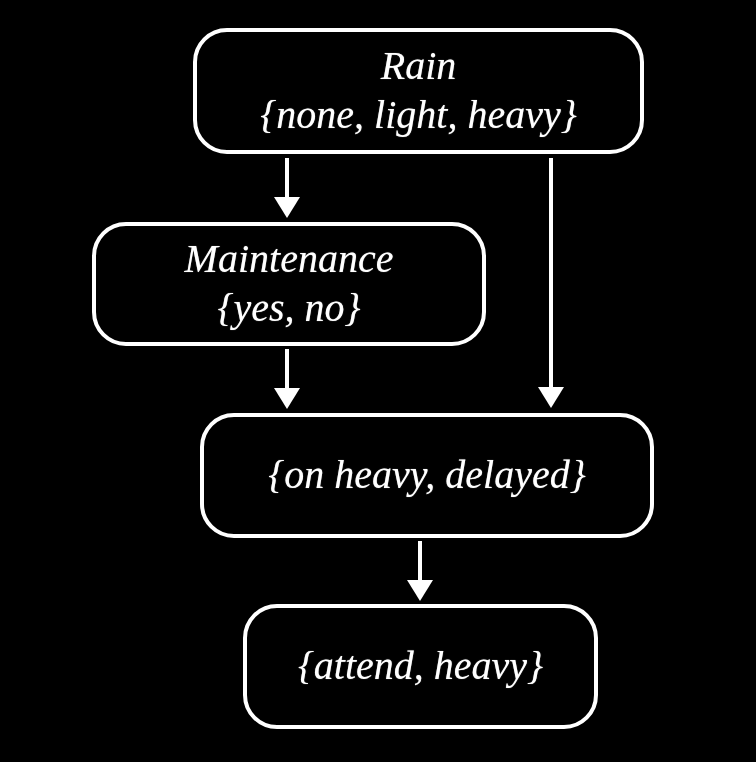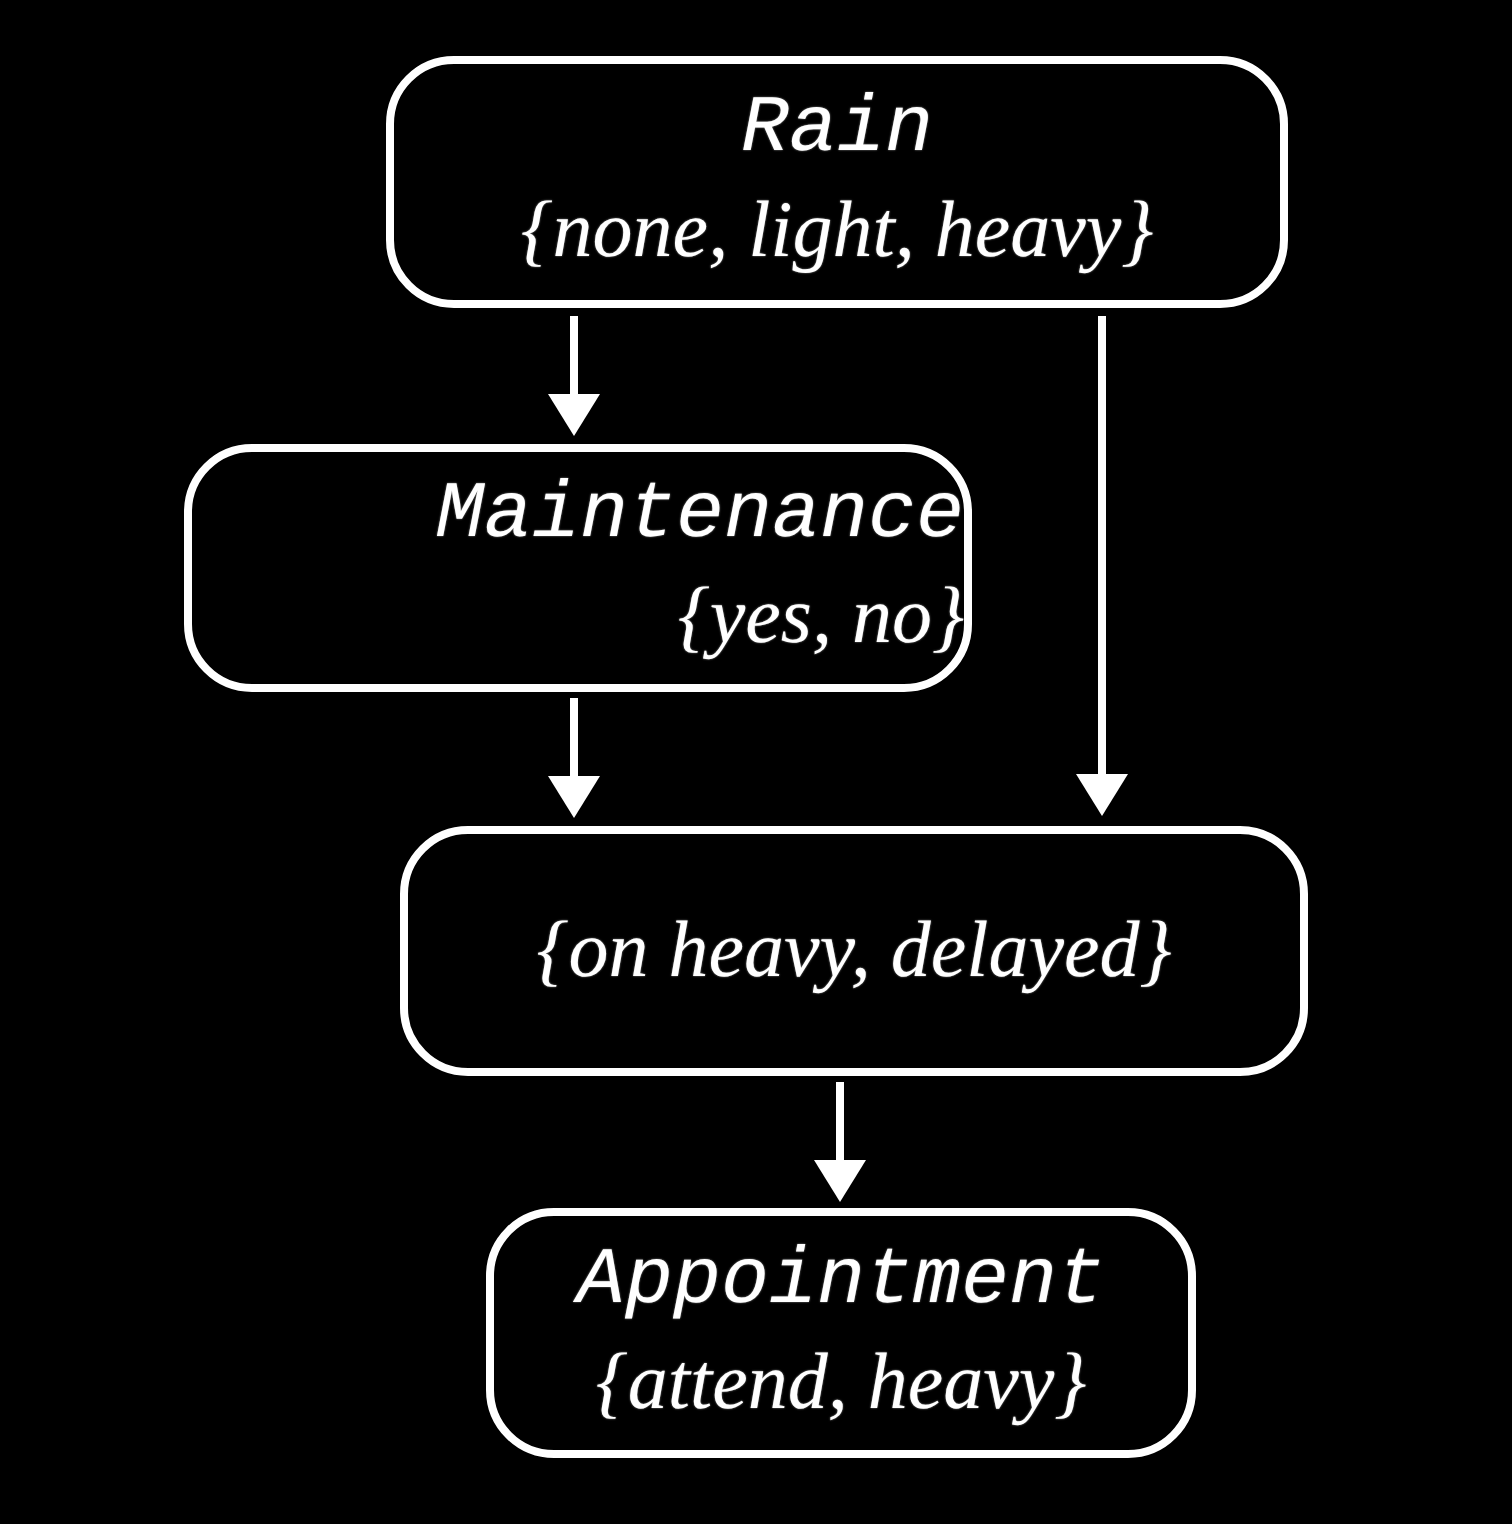--- a/index.html
+++ b/index.html
@@ -25,25 +25,25 @@
     display: flex;
     flex-direction: column;
     align-items: center;
     justify-content: center;
     text-align: center;
     font-style: italic;
     font-size: 40px;
     line-height: 1.22;
     text-shadow: 0 0 1px rgba(255,255,255,0.6);
   }
-  .node .node-label { white-space: nowrap; font-family: Liberation Mono, monospace; }
+  .node .node-label { white-space: nowrap; }
   .node .node-domain { white-space: nowrap; }
 
   #node-rain        { left: 193px; top:  28px; width: 451px; height: 126px; }
-  #node-maintenance { left:  92px; top: 222px; width: 394px; height: 124px; align-items: flex-end; }
+  #node-maintenance { left:  92px; top: 222px; width: 394px; height: 124px; }
   #node-train       { left: 200px; top: 413px; width: 454px; height: 125px; }
   #node-appointment { left: 243px; top: 604px; width: 355px; height: 125px; }
 
   .arrow {
     position: absolute;
     width: 26px;
   }
   .arrow .shaft {
     position: absolute;
     left: 50%;
@@ -89,21 +89,20 @@
   <div class="node" id="node-maintenance">
     <span class="node-label">Maintenance</span>
     <span class="node-domain">{yes, no}</span>
   </div>
 
   <div class="node" id="node-train">
     <span class="node-domain">{on heavy, delayed}</span>
   </div>
 
   <div class="node" id="node-appointment">
-    <span class="node-label">Appointment</span>
     <span class="node-domain">{attend, heavy}</span>
   </div>
 
   <div class="arrow" id="edge-rain-maintenance">
     <div class="shaft"></div>
     <div class="head"></div>
   </div>
 
   <div class="arrow" id="edge-rain-train">
     <div class="shaft"></div>

